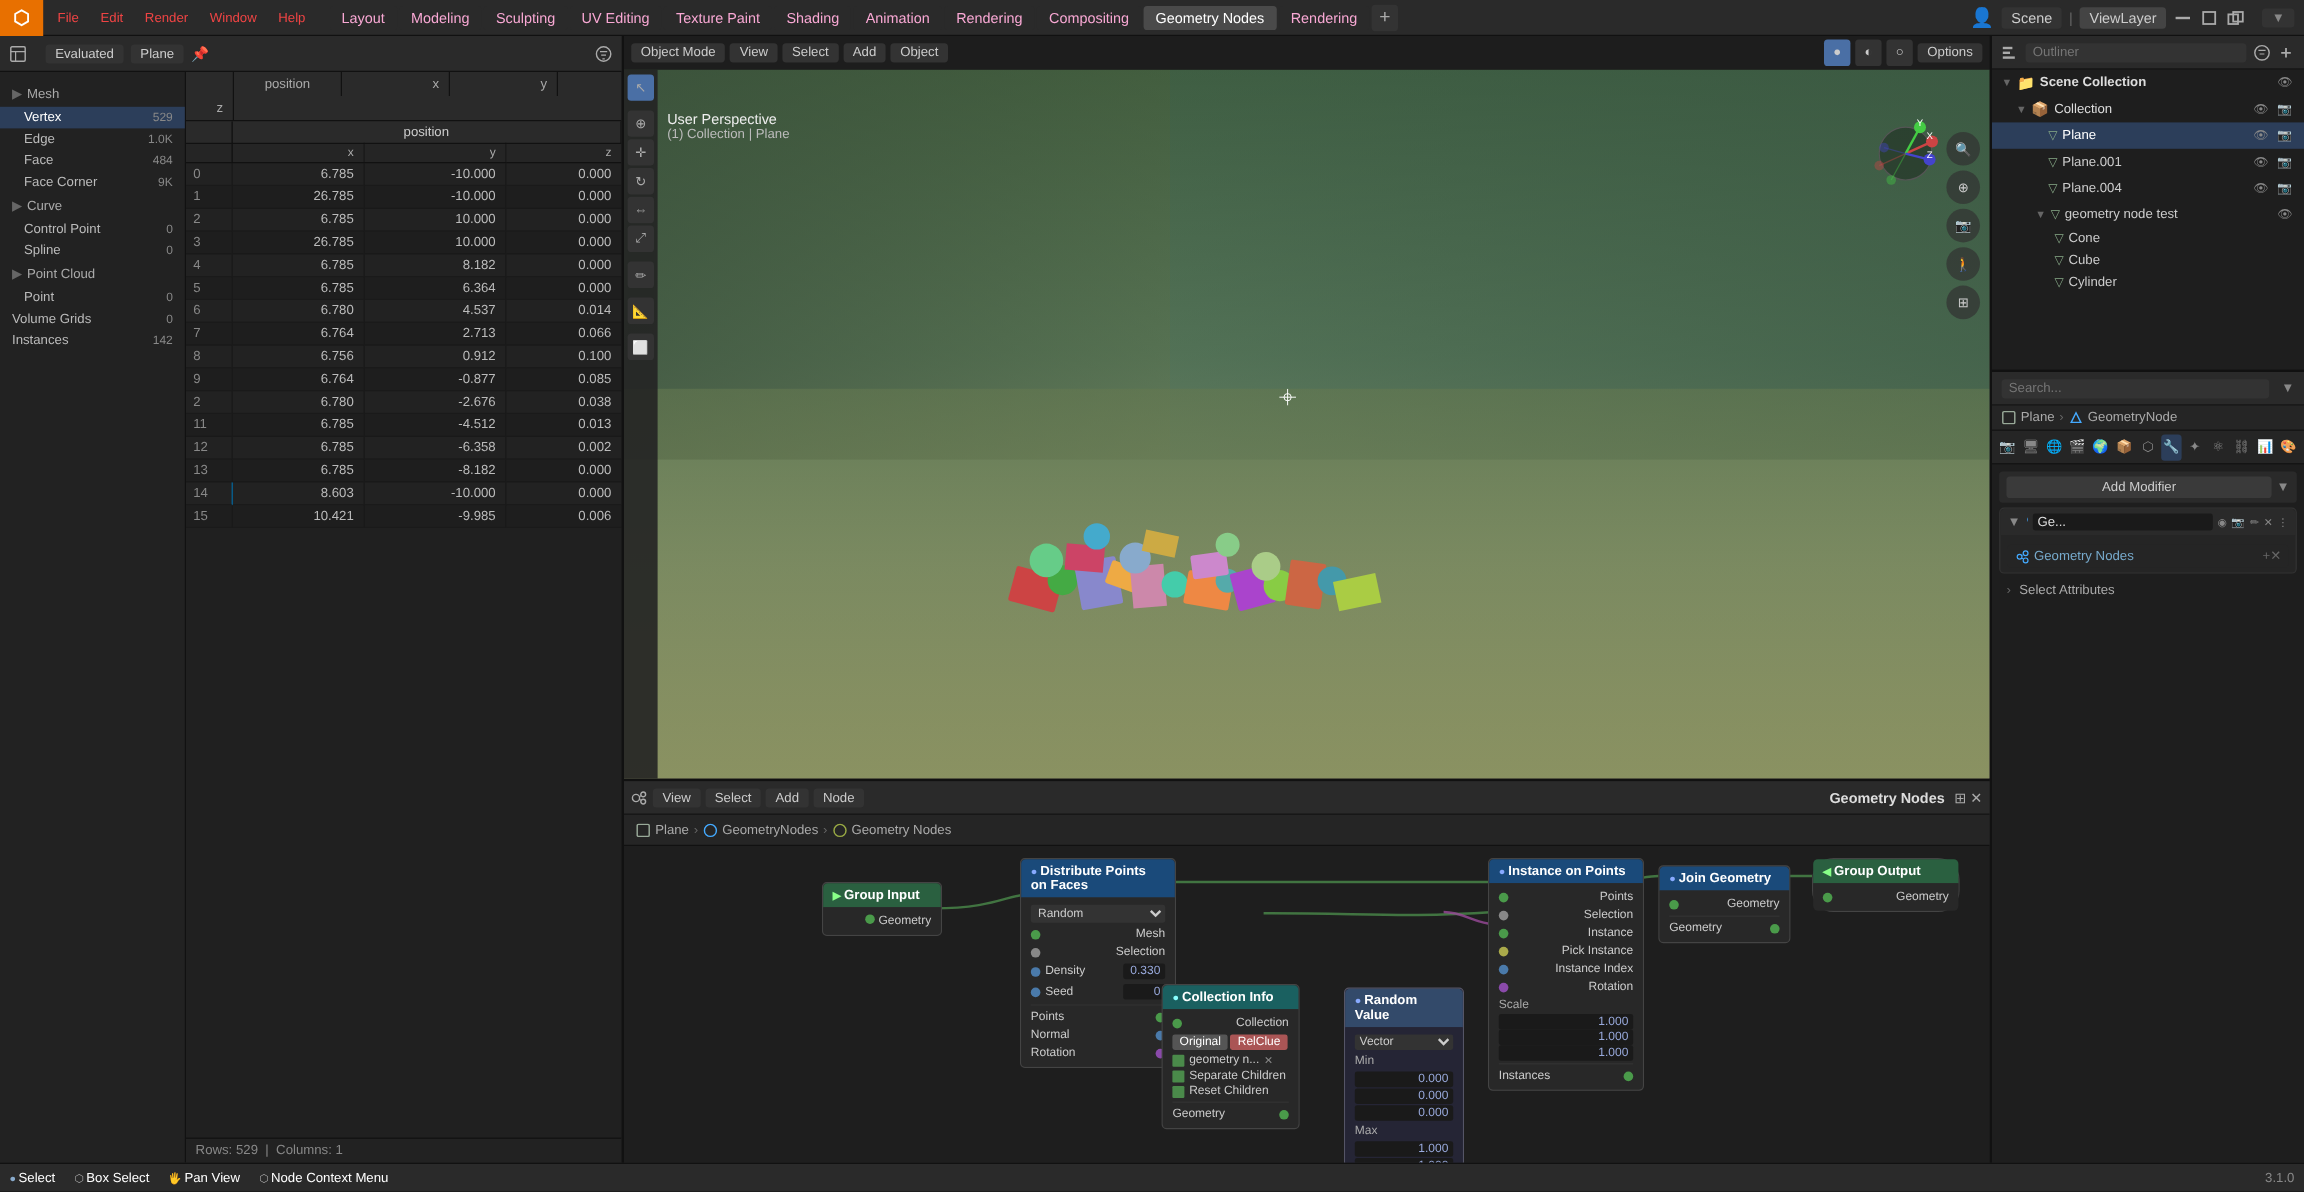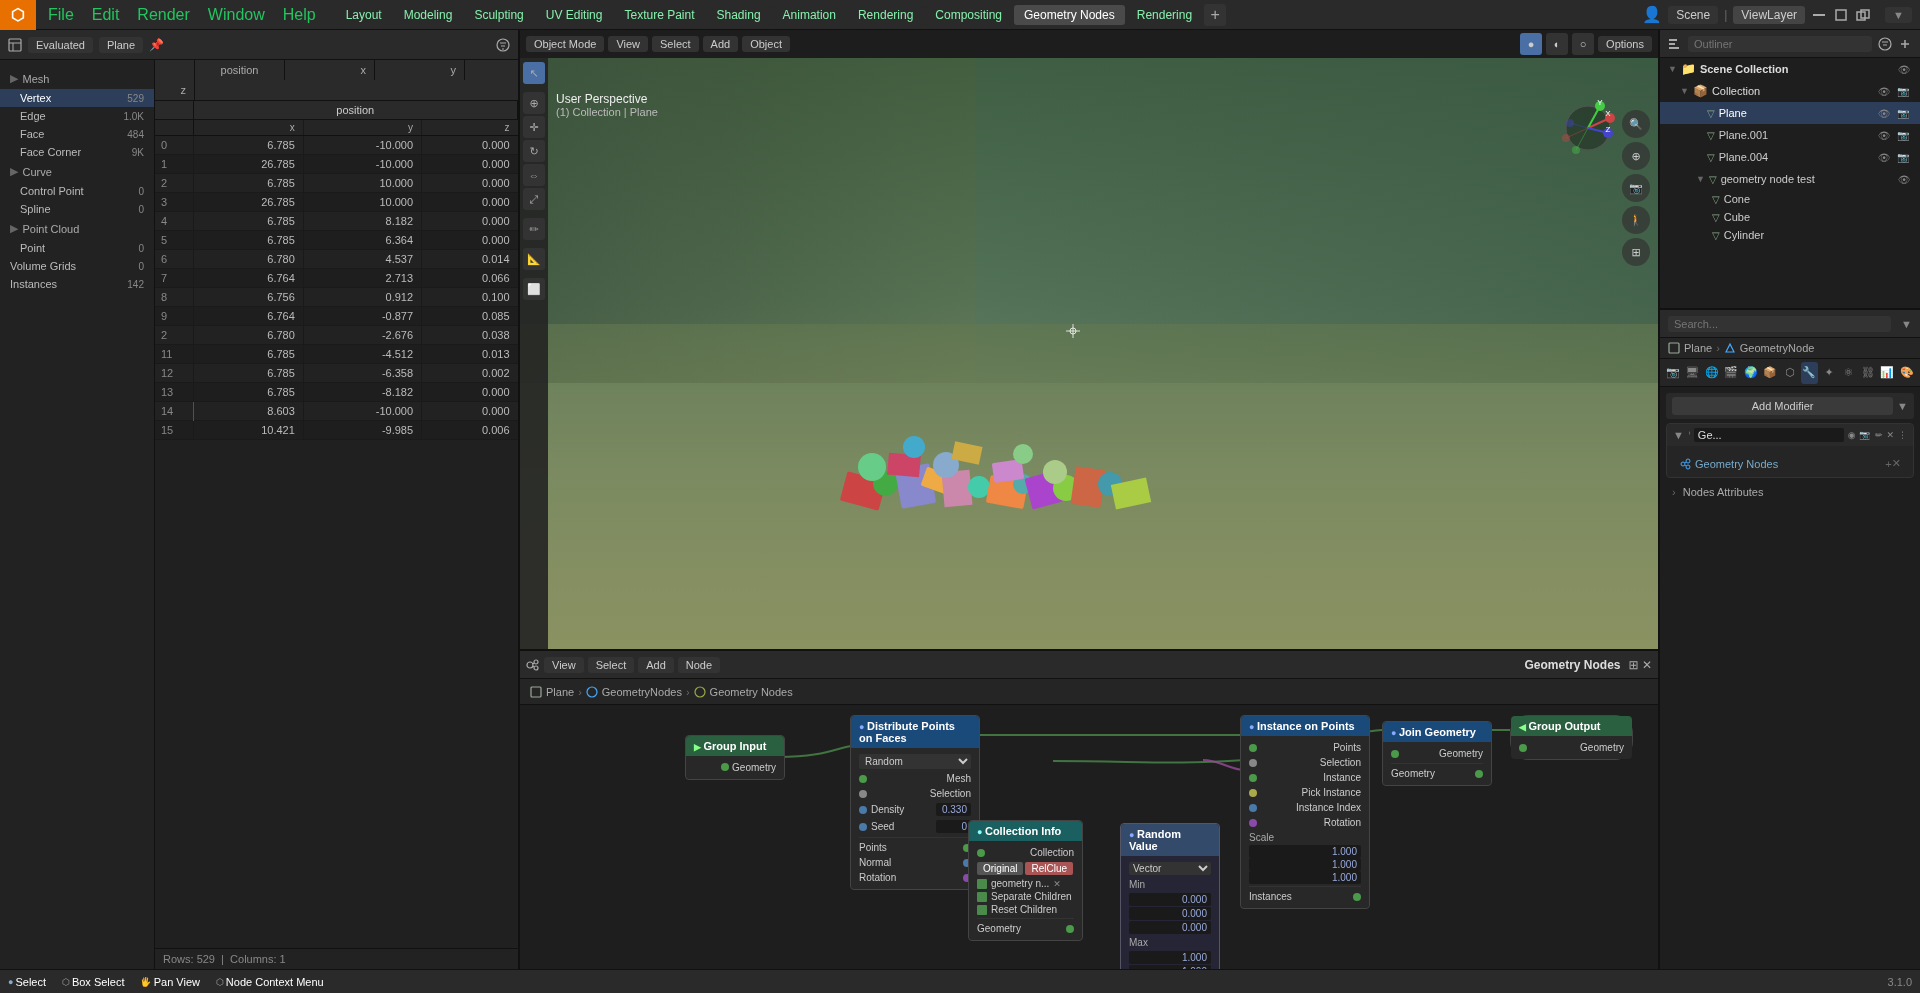--- a/index.html
+++ b/index.html
@@ -31,32 +31,32 @@
       display: flex; align-items: center; justify-content: center;
       font-weight: bold; font-size: 14px; color: white;
     }
     .menu-items {
       display: flex; align-items: center; gap: 2px; padding: 0 4px;
     }
     .menu-item {
       padding: 3px 8px;
       cursor: pointer;
       border-radius: 3px;
-      color: #22c55e;
-      font-size: 16px;
+      color: #ef4444;
+      font-size: 11px;
     }
     .workspace-tabs {
       display: flex; align-items: center; gap: 2px; margin-left: 8px;
     }
     .workspace-tab {
       padding: 3px 10px;
       background: #2a2a2a;
       border-radius: 3px;
       cursor: pointer;
-      color: #86efac;
+      color: #f9a8d4;
       font-size: 12px;
     }
     .workspace-tab.active {
       background: #4a4a4a;
       color: #fff;
     }
     .workspace-tab-add {
       width: 22px; height: 22px;
       background: #333;
       border-radius: 3px;
@@ -678,21 +678,21 @@
 <div id="main-layout">
 
   <div id="left-panel">
 
     <div id="spreadsheet-header">
       <svg width="14" height="14">
           <rect x="1" y="1" width="12" height="12" rx="1" stroke="#aaa" fill="none" stroke-width="1.2"></rect>
           <line x1="1" y1="5" x2="13" y2="5" stroke="#aaa" stroke-width="1"></line>
           <line x1="5" y1="5" x2="5" y2="13" stroke="#aaa" stroke-width="1"></line>
         </svg>
-      <span style="background:#333;padding:2px 8px;border-radius:3px;font-size:11px;cursor:pointer;">Evaluated</span>
+      <span style="background:#333;padding:2px 8px;border-radius:3px;font-size:11px;cursor:pointer;margin-left:10px;">Evaluated</span>
       <span style="background:#333;padding:2px 8px;border-radius:3px;font-size:11px;cursor:pointer;">Plane</span>
       <span style="cursor:pointer;font-size:12px;">📌</span>
       <span style="flex:1;"></span>
       <svg width="14" height="14" style="cursor:pointer;">
           <circle cx="7" cy="7" r="6" stroke="#aaa" fill="none" stroke-width="1.2"></circle>
           <line x1="4" y1="5" x2="10" y2="5" stroke="#aaa" stroke-width="1"></line>
           <line x1="5" y1="8" x2="9" y2="8" stroke="#aaa" stroke-width="1"></line>
           <line x1="6" y1="11" x2="8" y2="11" stroke="#aaa" stroke-width="1"></line>
         </svg>
     </div>
@@ -1426,21 +1426,21 @@
                 </svg>
               <span class="geonodes-name" style="margin-left:4px;">Geometry Nodes</span>
               <span style="margin-left:auto;font-size:11px;color:#666;cursor:pointer;">+</span>
               <span style="font-size:11px;color:#666;cursor:pointer;">✕</span>
             </div>
           </div>
         </div>
 
         <div class="output-attrs">
           <span style="color:#666;">›</span>
-          <span style="margin-left:4px;">Nodes Attributes</span>
+          <span style="margin-left:4px;">Select Attributes</span>
         </div>
       </div>
     </div>
   </div>
 
 </div>
 
 <div id="status-bar">
   <div class="status-item">
     <span style="display:inline-flex;align-items:center;gap:2px;">

